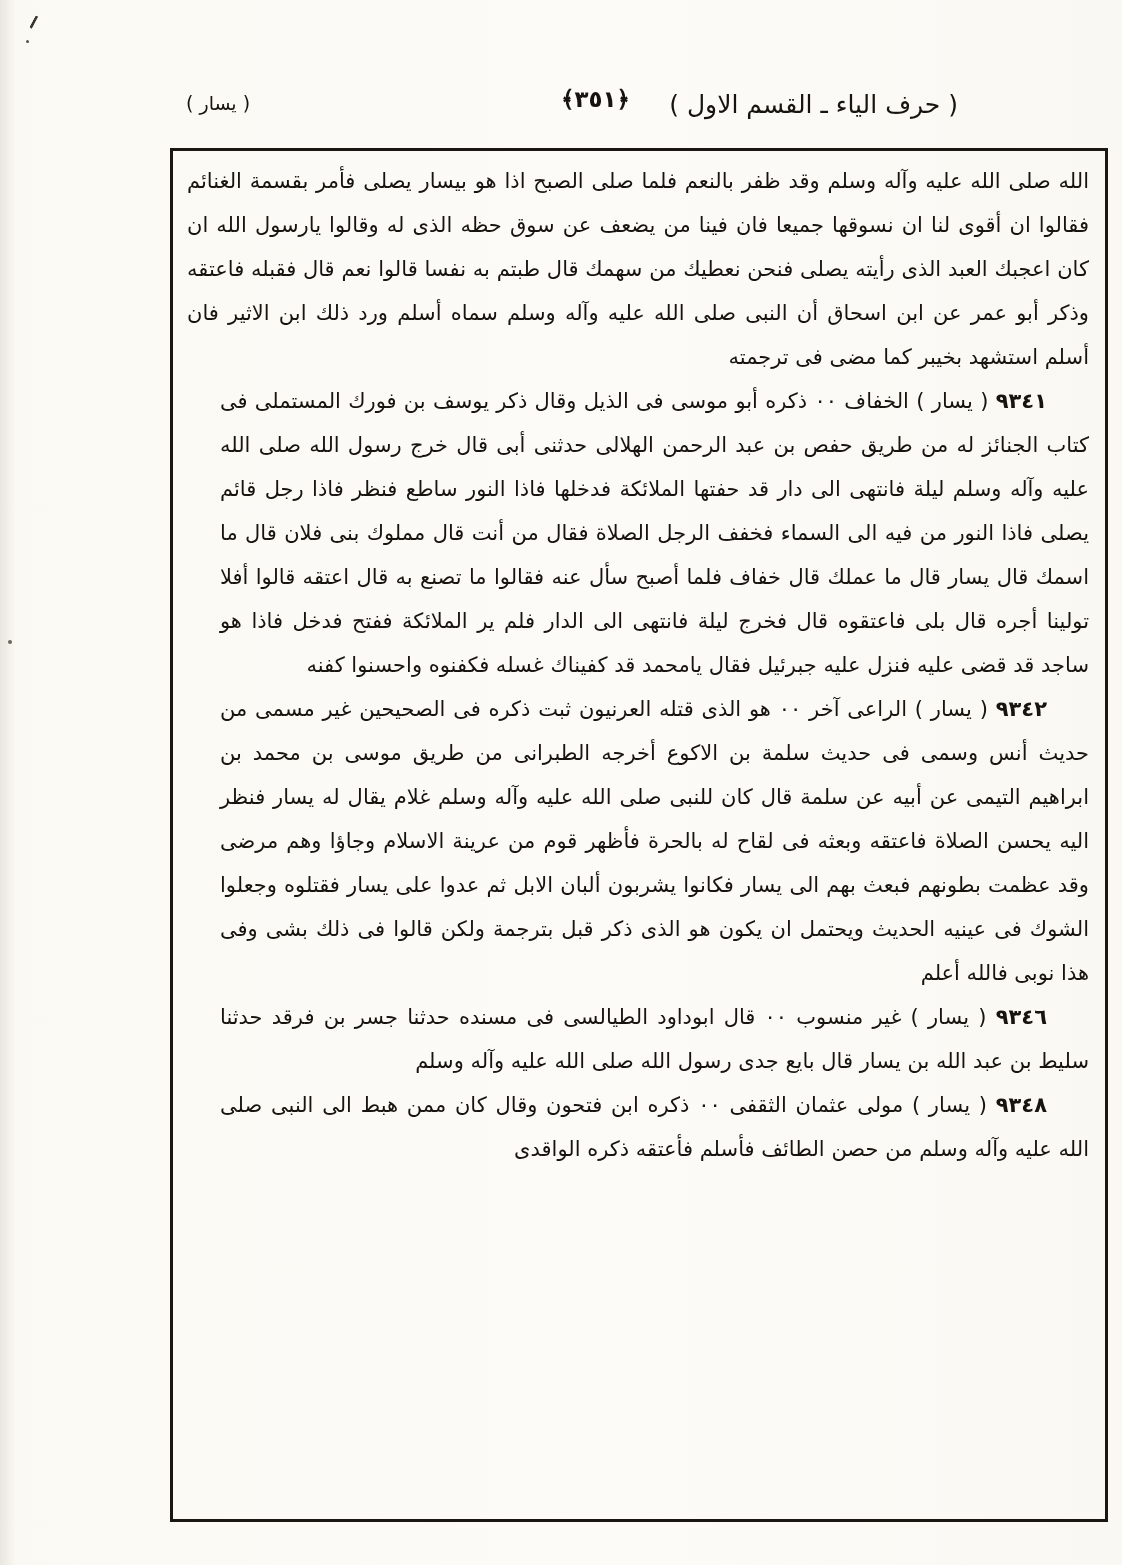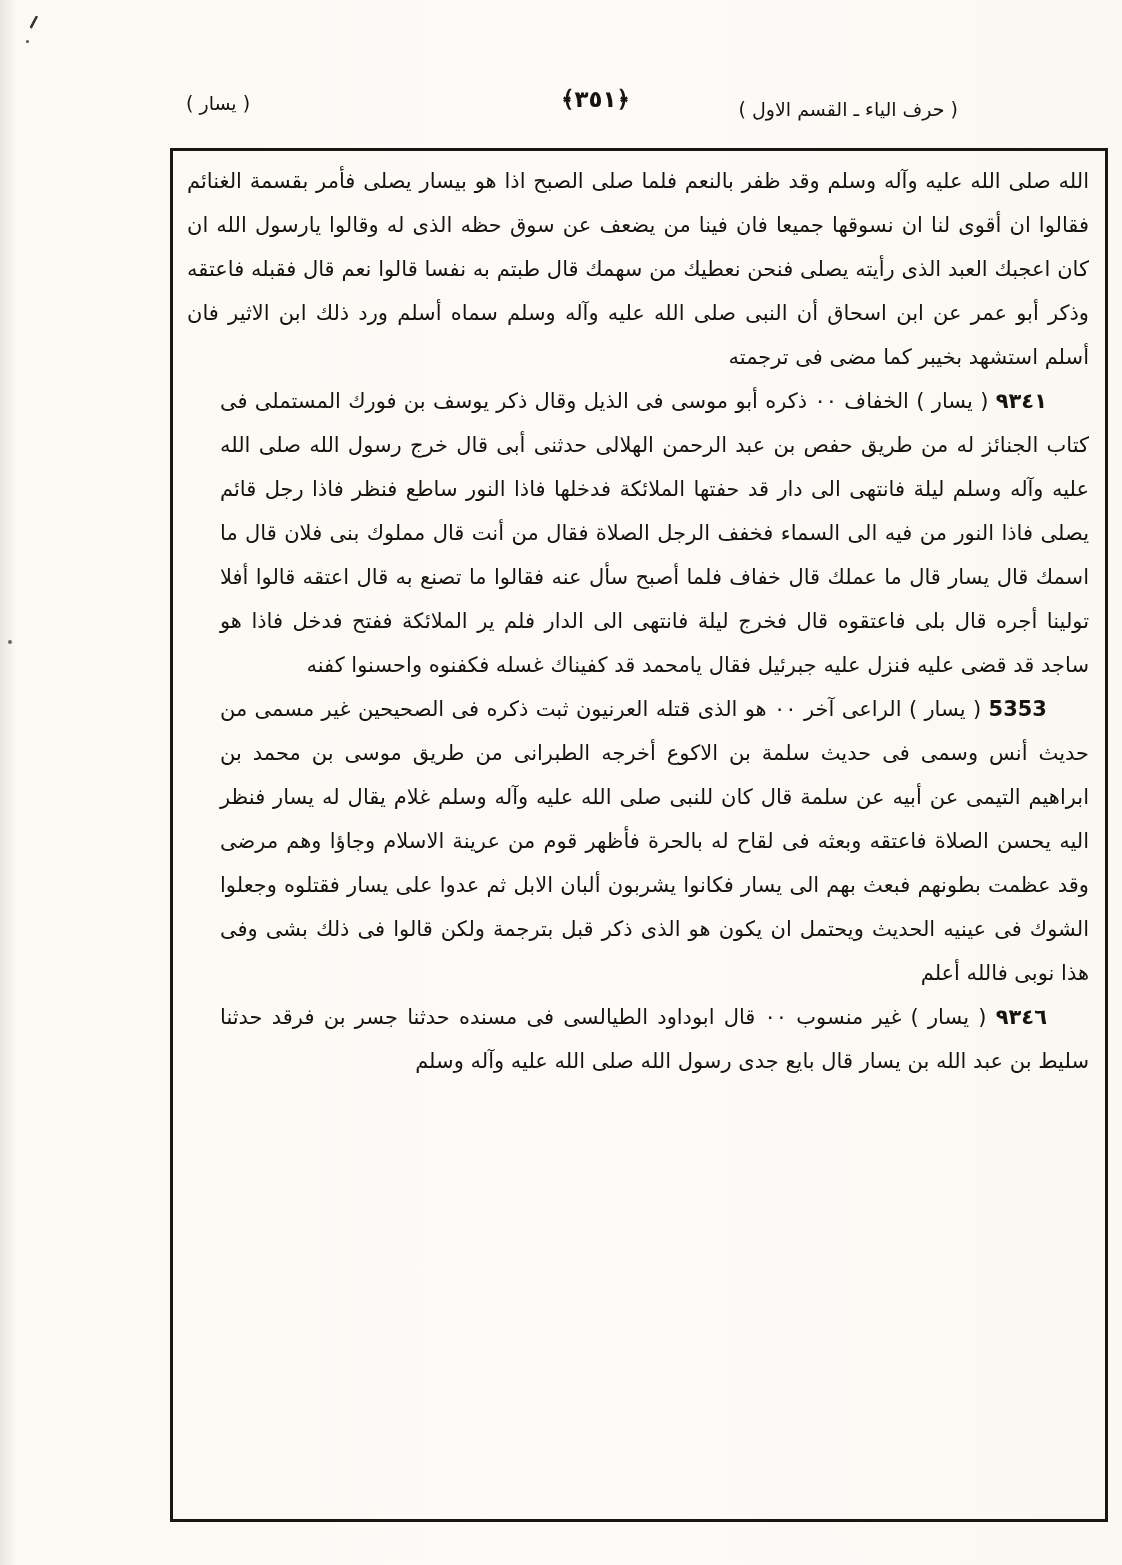--- a/index.html
+++ b/index.html
@@ -22,22 +22,22 @@
     position: absolute;
     top: 86px;
     left: 170px;
     width: 940px;
     height: 40px;
     direction: rtl;
   }
   .h-right {
     position: absolute;
     right: 152px;
-    top: 12px;
-    font-size: 19px;
+    top: 4px;
+    font-size: 25px;
     white-space: nowrap;
   }
   .h-center {
     position: absolute;
     right: 480px;
     top: 0;
     font-size: 23px;
     font-weight: bold;
     white-space: nowrap;
   }
@@ -109,30 +109,35 @@
 
     <p class="para intro">الله صلى الله عليه وآله وسلم وقد ظفر بالنعم فلما صلى الصبح اذا هو بيسار يصلى فأمر بقسمة الغنائم فقالوا ان أقوى لنا ان نسوقها جميعا فان فينا من يضعف عن سوق حظه الذى له وقالوا يارسول الله ان كان اعجبك العبد الذى رأيته يصلى فنحن نعطيك من سهمك قال طبتم به نفسا قالوا نعم قال فقبله فاعتقه وذكر أبو عمر عن ابن اسحاق أن النبى صلى الله عليه وآله وسلم سماه أسلم ورد ذلك ابن الاثير فان أسلم استشهد بخيبر كما مضى فى ترجمته</p>
 
     <p class="para entry">
       <span class="num">٩٣٤١</span>
       <span class="ename">( يسار )</span>
       <span>الخفاف ٠٠ ذكره أبو موسى فى الذيل وقال ذكر يوسف بن فورك المستملى فى كتاب الجنائز له من طريق حفص بن عبد الرحمن الهلالى حدثنى أبى قال خرج رسول الله صلى الله عليه وآله وسلم ليلة فانتهى الى دار قد حفتها الملائكة فدخلها فاذا النور ساطع فنظر فاذا رجل قائم يصلى فاذا النور من فيه الى السماء فخفف الرجل الصلاة فقال من أنت قال مملوك بنى فلان قال ما اسمك قال يسار قال ما عملك قال خفاف فلما أصبح سأل عنه فقالوا ما تصنع به قال اعتقه قالوا أفلا تولينا أجره قال بلى فاعتقوه قال فخرج ليلة فانتهى الى الدار فلم ير الملائكة ففتح فدخل فاذا هو ساجد قد قضى عليه فنزل عليه جبرئيل فقال يامحمد قد كفيناك غسله فكفنوه واحسنوا كفنه</span>
     </p>
 
     <p class="para entry">
-      <span class="num">5353</span>
+      <span class="num">٩٣٤٢</span>
       <span class="ename">( يسار )</span>
       <span>الراعى آخر ٠٠ هو الذى قتله العرنيون ثبت ذكره فى الصحيحين غير مسمى من حديث أنس وسمى فى حديث سلمة بن الاكوع أخرجه الطبرانى من طريق موسى بن محمد بن ابراهيم التيمى عن أبيه عن سلمة قال كان للنبى صلى الله عليه وآله وسلم غلام يقال له يسار فنظر اليه يحسن الصلاة فاعتقه وبعثه فى لقاح له بالحرة فأظهر قوم من عرينة الاسلام وجاؤا وهم مرضى وقد عظمت بطونهم فبعث بهم الى يسار فكانوا يشربون ألبان الابل ثم عدوا على يسار فقتلوه وجعلوا الشوك فى عينيه الحديث ويحتمل ان يكون هو الذى ذكر قبل بترجمة ولكن قالوا فى ذلك بشى وفى هذا نوبى فالله أعلم</span>
     </p>
 
 
 
 
     <p class="para entry">
       <span class="num">٩٣٤٦</span>
       <span class="ename">( يسار )</span>
       <span>غير منسوب ٠٠ قال ابوداود الطيالسى فى مسنده حدثنا جسر بن فرقد حدثنا سليط بن عبد الله بن يسار قال بايع جدى رسول الله صلى الله عليه وآله وسلم</span>
     </p>
 
 
+    <p class="para entry">
+      <span class="num">٩٣٤٨</span>
+      <span class="ename">( يسار )</span>
+      <span>مولى عثمان الثقفى ٠٠ ذكره ابن فتحون وقال كان ممن هبط الى النبى صلى الله عليه وآله وسلم من حصن الطائف فأسلم فأعتقه ذكره الواقدى</span>
+    </p>
 
   </div>
 </div>
 
 </body></html>

